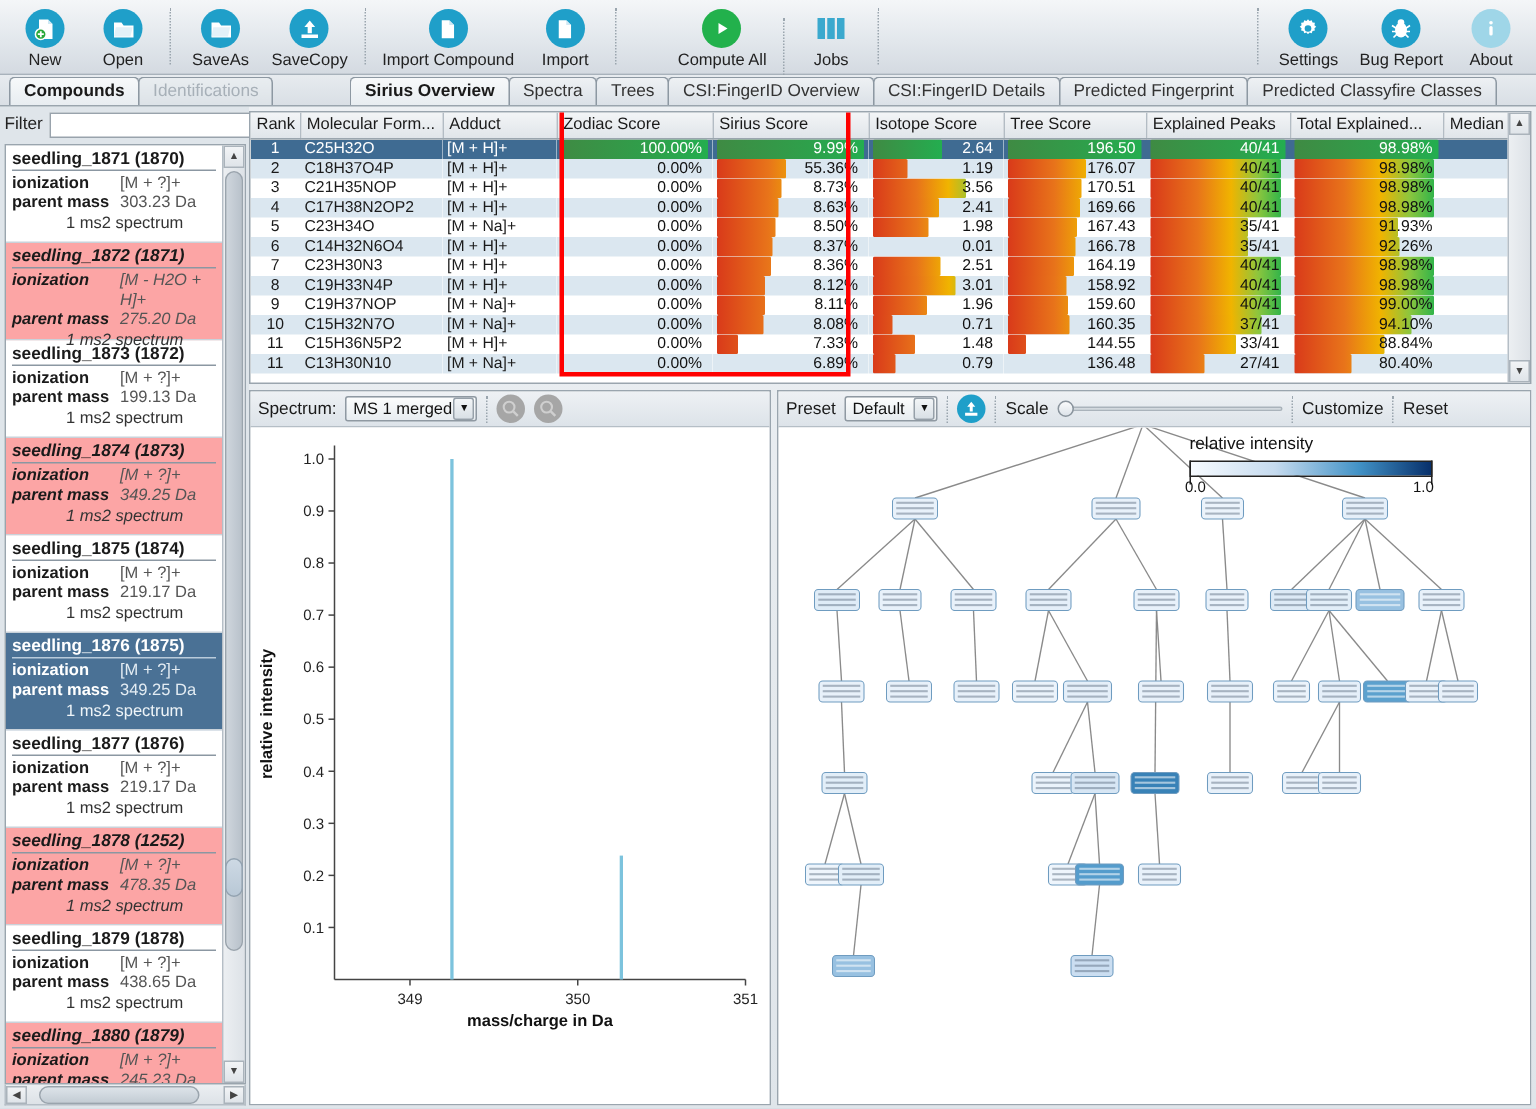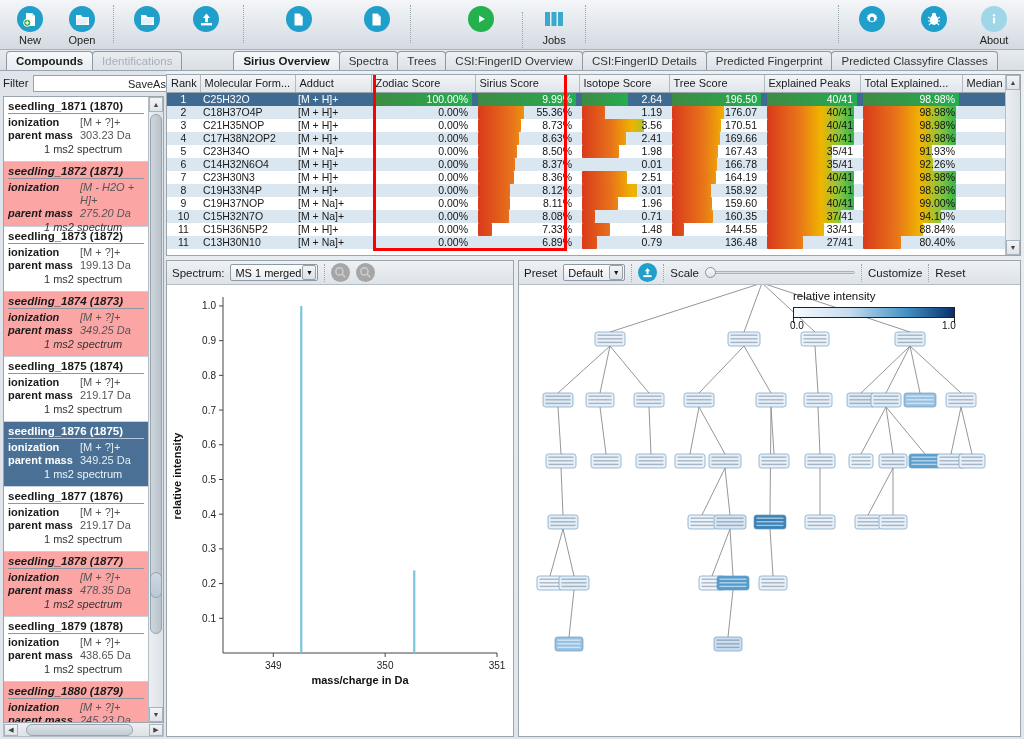--- a/index.html
+++ b/index.html
@@ -33,21 +33,21 @@
     width: 1px; height: 38px; margin: 3px 5px 0 5px;
     border-left: 1px dotted #9aa5ae;
   }
   .tb-item {
     width: 52px; height: 46px;
     display: flex; flex-direction: column; align-items: center;
     justify-content: flex-start;
     cursor: default;
     padding-top: 2px;
   }
-  .tb-item.wide { width: auto; min-width: 56px; padding: 2px 6px 0 6px; gap: 44px; }
+  .tb-item.wide { width: auto; min-width: 56px; padding: 2px 6px 0 6px; }
   .tb-icon {
     width: 26px; height: 26px; border-radius: 50%;
     background: #1f9fc9;
     display: flex; align-items: center; justify-content: center;
     position: relative;
     color: #fff;
     flex: 0 0 auto;
   }
   .tb-label {
     margin-top: 2px; font-size: 11px; color: #222;
@@ -527,21 +527,21 @@
                 <span class="ckey">ionization</span>
                 <span class="cval">[M + ?]+</span>
               </div>
               <div class="crow">
                 <span class="ckey">parent mass</span>
                 <span class="cval">219.17 Da</span>
               </div>
               <div class="cms">1 ms2 spectrum</div>
             </div>
             <div class="compitem alt">
-              <span class="cname">seedling_1878 (1877)</span>
+              <span class="cname">seedling_1878 (1252)</span>
               <div class="crow">
                 <span class="ckey">ionization</span>
                 <span class="cval">[M + ?]+</span>
               </div>
               <div class="crow">
                 <span class="ckey">parent mass</span>
                 <span class="cval">478.35 Da</span>
               </div>
               <div class="cms">1 ms2 spectrum</div>
             </div>

